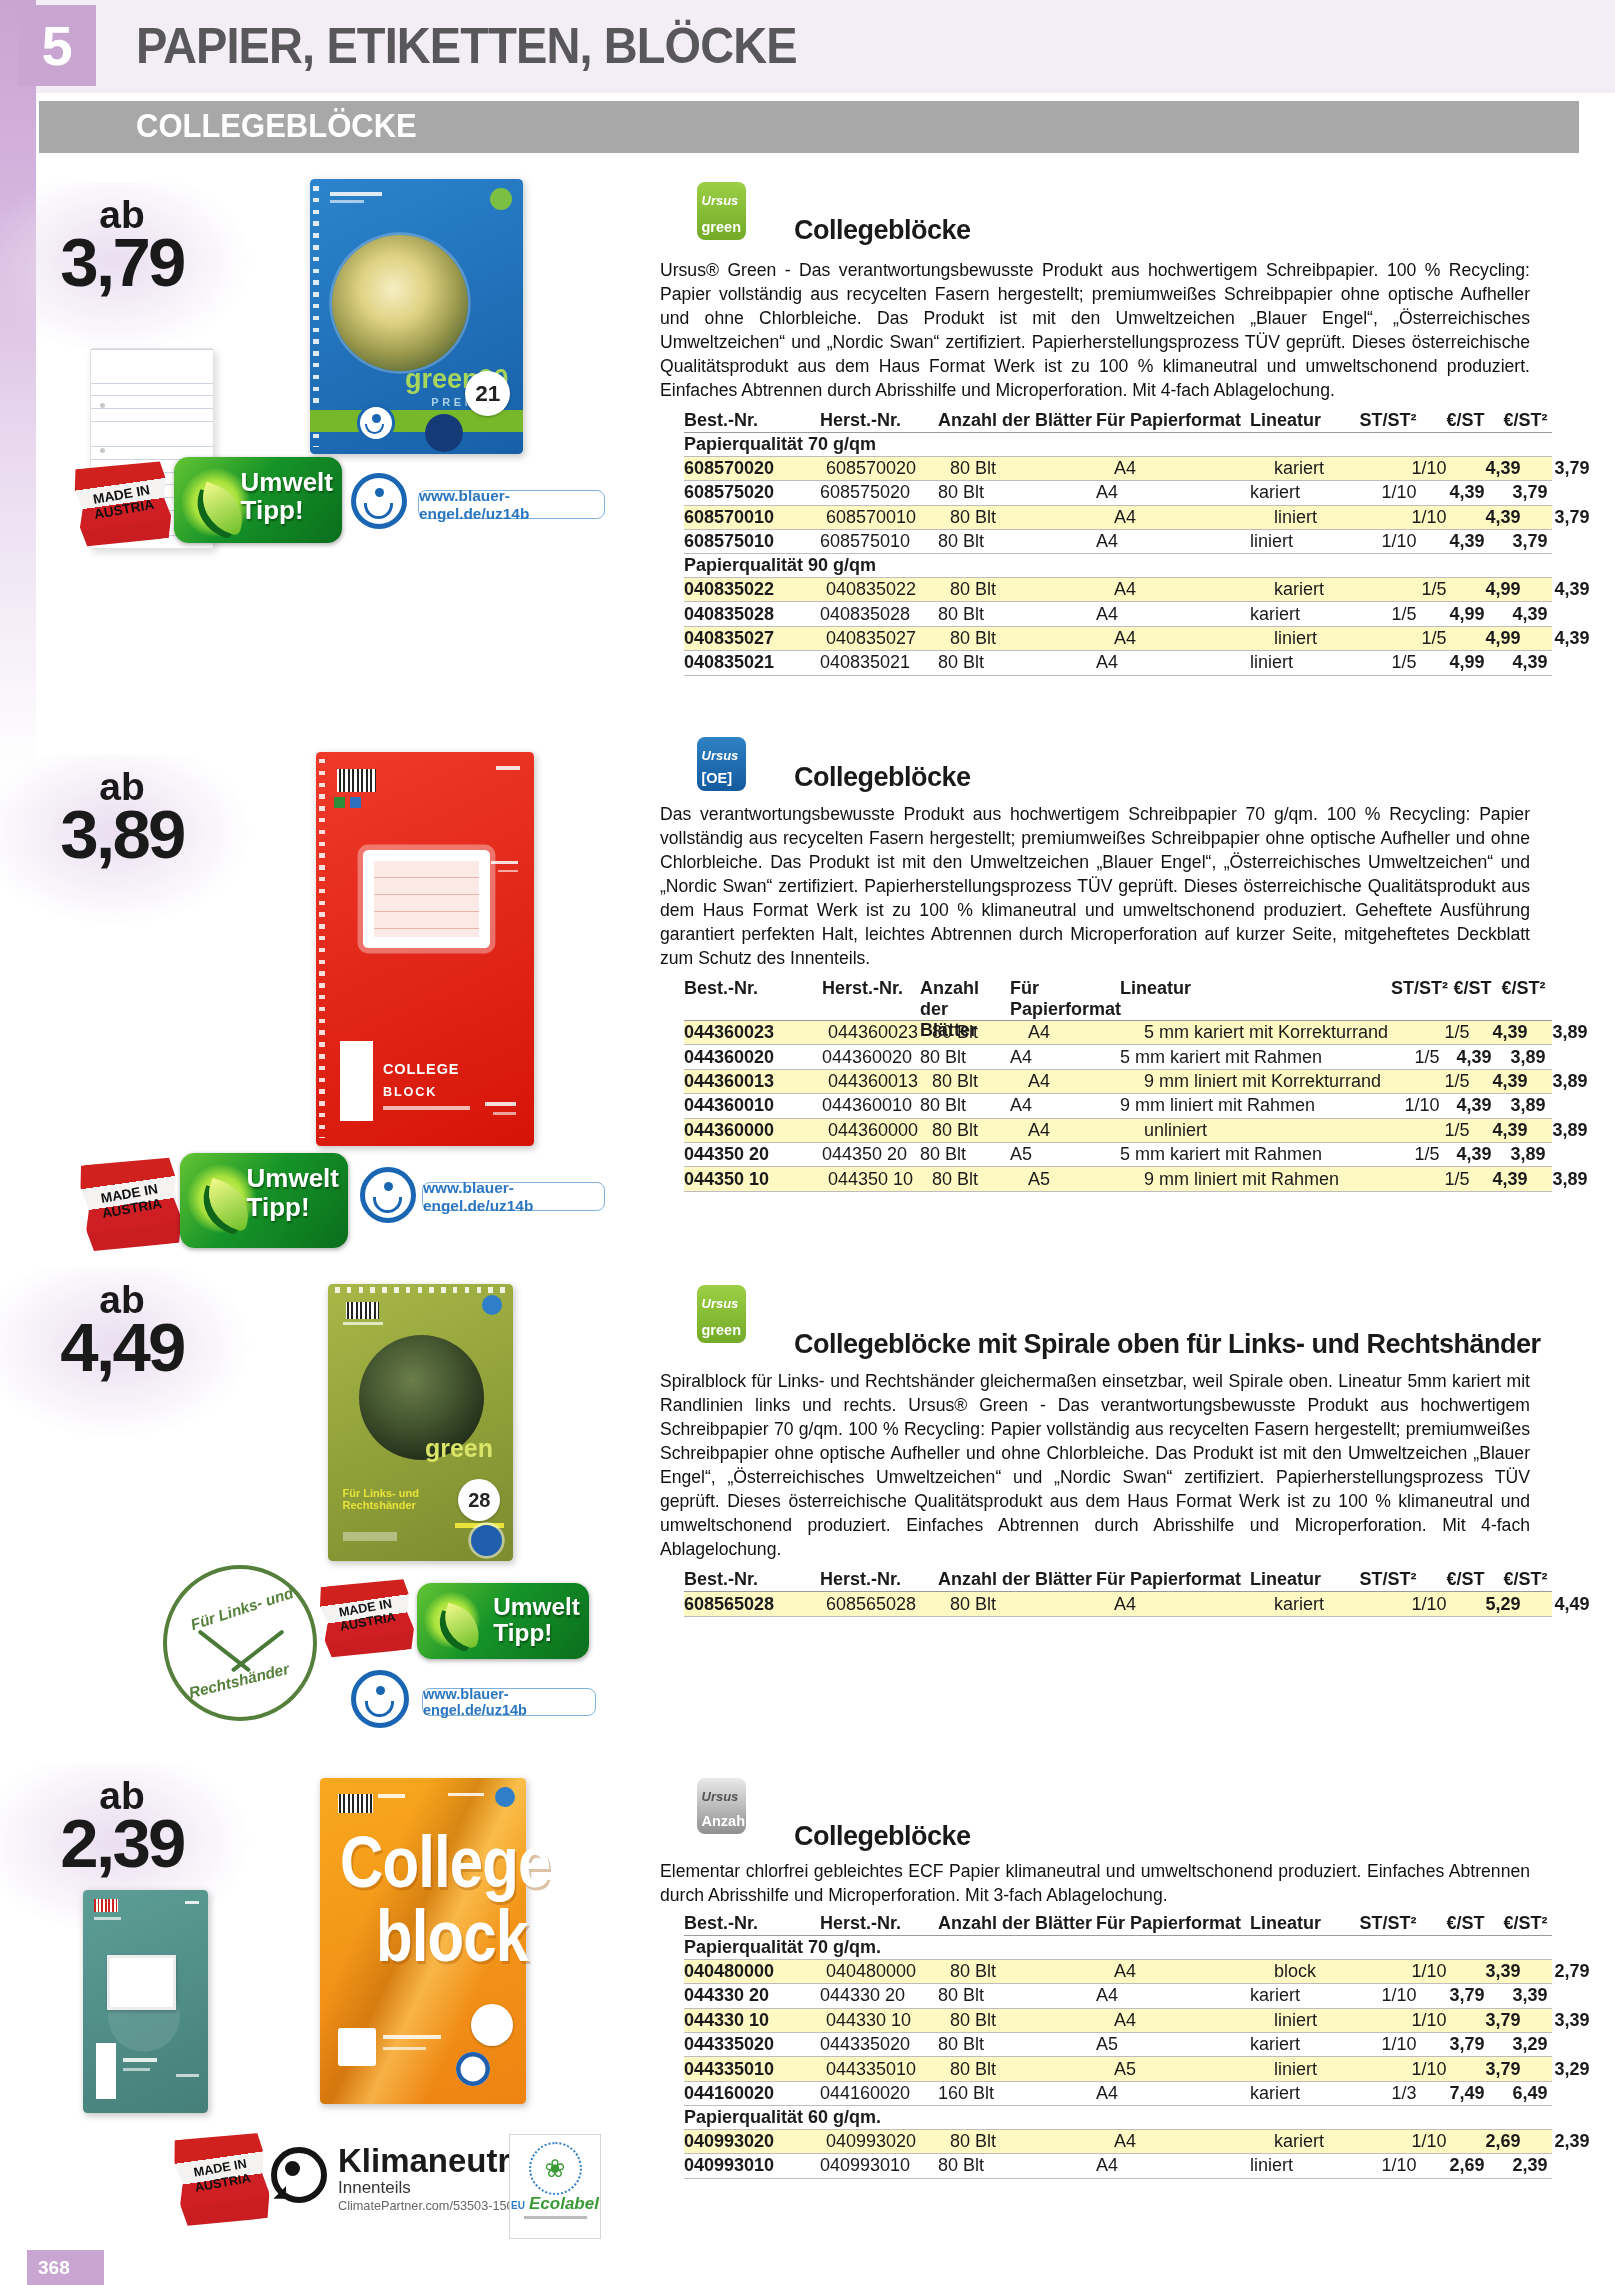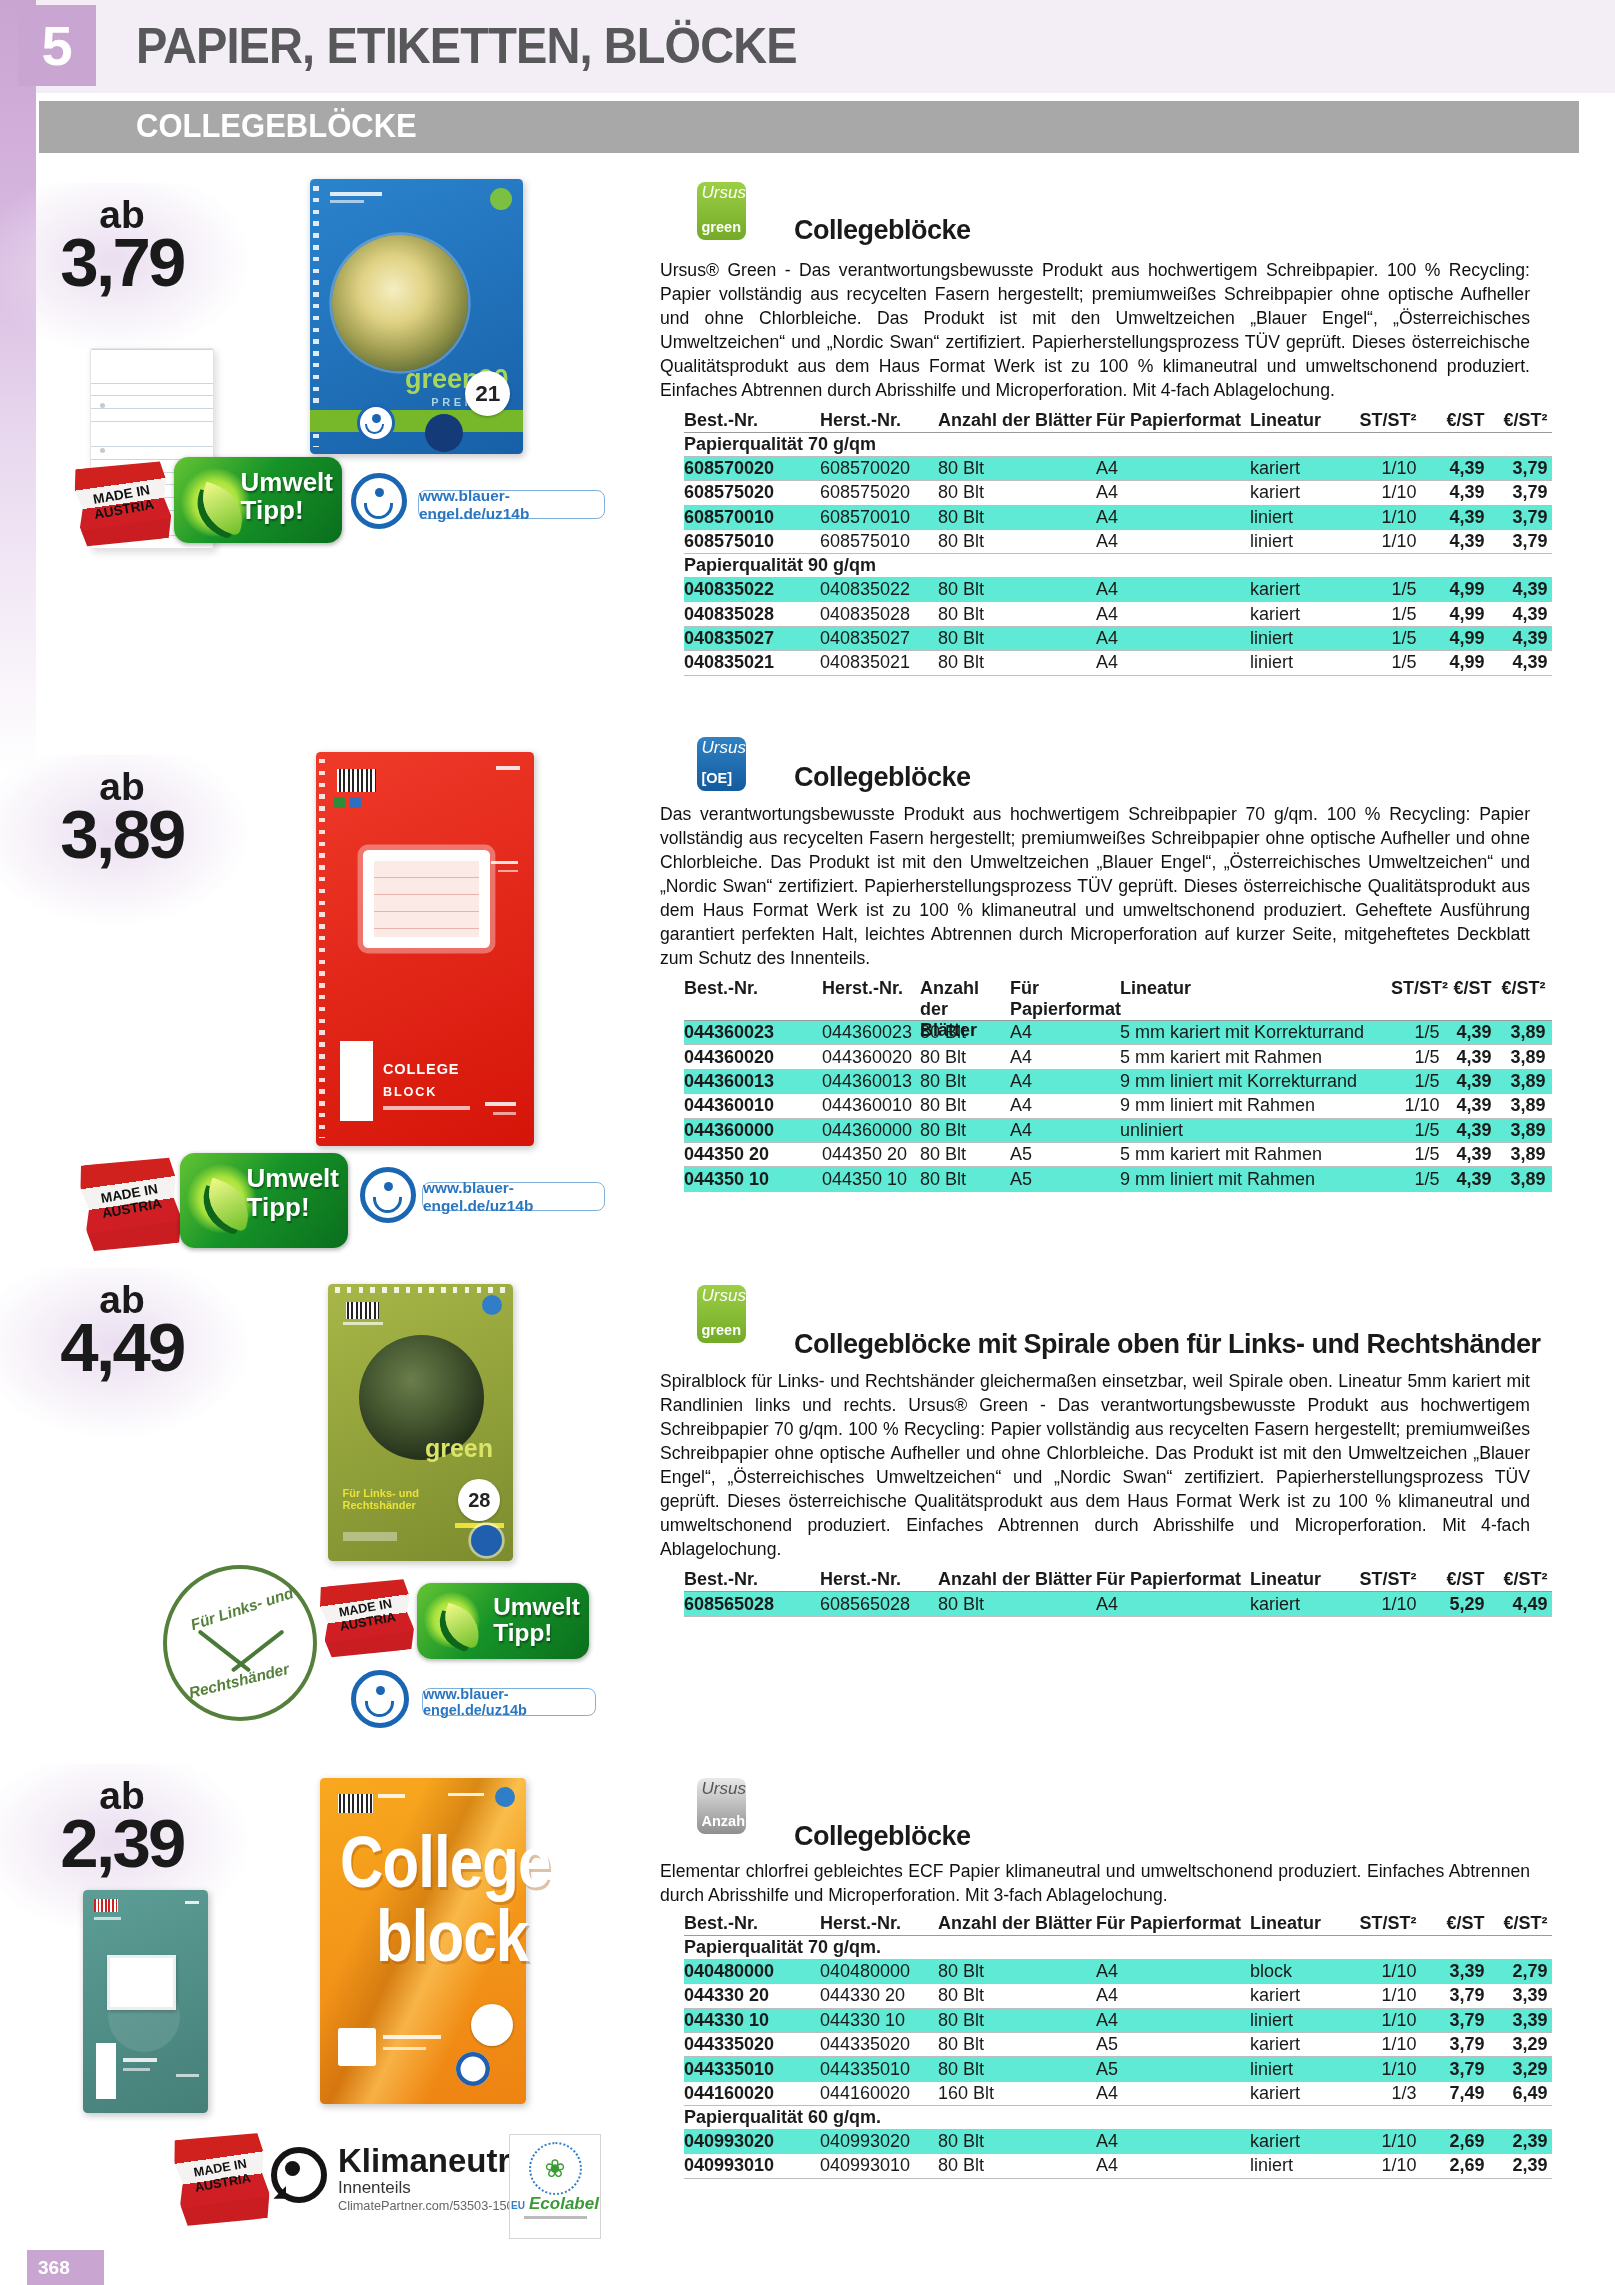--- a/index.html
+++ b/index.html
@@ -22,39 +22,39 @@
   
   .price{position:absolute;width:190px;text-align:center;}
   .price::before{content:"";position:absolute;left:-27px;top:-16.3px;width:253px;height:172px;
       background:radial-gradient(ellipse at 45% 45%,#eadef0 0%,rgba(255,255,255,0) 70%);z-index:0;}
   .price .ab{position:relative;font-size:39px;font-weight:800;line-height:31px;}
   .price .val{position:relative;font-size:69px;font-weight:800;letter-spacing:-2.7px;line-height:65px;}
 
   
   .ulogo{position:absolute;width:49px;border-radius:8.1px;color:#fff;overflow:hidden;
       display:flex;flex-direction:column;justify-content:space-between;padding:5.4px 4.5px;box-sizing:border-box;}
-  .ulogo .t{font-size:17px;font-style:italic;font-weight:400;line-height:11.8px;}
+  .ulogo .t{font-size:13px;font-style:italic;font-weight:700;line-height:11.8px;margin-top:8px;}
   .ulogo .b{font-size:14.5px;font-weight:700;line-height:14.5px;}
   .ulogo.green{background:linear-gradient(180deg,#9ccf45,#73aa27);}
   .ulogo.blue{background:linear-gradient(180deg,#2f82c4,#135a9e);}
   .ulogo.style{background:linear-gradient(180deg,#e9e9e9,#8f8f8f);}
   .ulogo.style .t{color:#555;}
   .sec-title{position:absolute;left:794px;font-size:27px;font-weight:800;white-space:nowrap;letter-spacing:-0.5px;}
   .para{position:absolute;left:660px;width:870px;font-size:17.6px;line-height:24px;text-align:justify;color:#111;}
 
   
   .ptable{position:absolute;left:684px;width:868px;font-size:18px;}
   .trow{display:grid;align-items:center;border-bottom:0.9px solid #bdbdbd;box-sizing:border-box;}
   .cols-a .trow{grid-template-columns:136px 118px 158px 154px 104px 68px 68px 63px;}
   .cols-b .trow{grid-template-columns:138px 98px 90px 110px 271px 54px 52px 54px;}
   .trow{height:24.4px;}
   .trow.thead{height:24.4px;border-bottom:1.4px solid #9a9a9a;}
   .cols-b .trow.thead{height:43px;align-items:start;line-height:21px;}
   .trow.tgroup{display:block;height:23.5px;line-height:23.5px;font-weight:700;}
-  .trow.shade{background:#5eead4;}
+  .trow.shade{background:#fef9c3;gap:6px;}
   .tcell{padding-right:5.4px;white-space:nowrap;overflow:visible;}
   .cols-b .thead .tcell{white-space:normal;}
   .thead .tcell{font-weight:700;}
   .tcell.c1{font-weight:700;}
   .tcell.c6,.tcell.c7,.tcell.c8{text-align:right;}
   .tcell.c7,.tcell.c8{font-weight:700;}
 
   
   .prod{position:absolute;border-radius:4.5px;box-shadow:1.8px 2.7px 7.2px rgba(0,0,0,.22);}
   .spiral-l{position:absolute;left:2.7px;top:7.2px;bottom:7.2px;width:6.3px;

